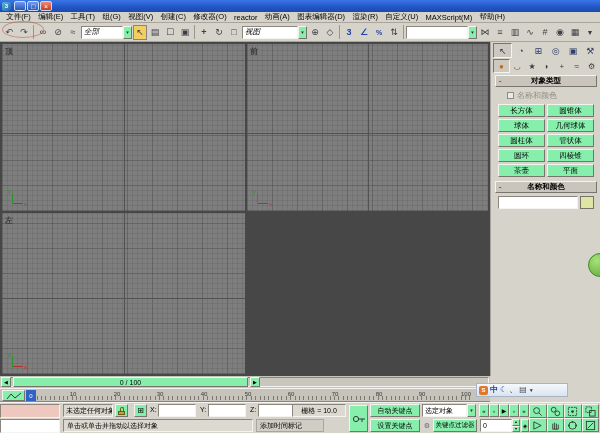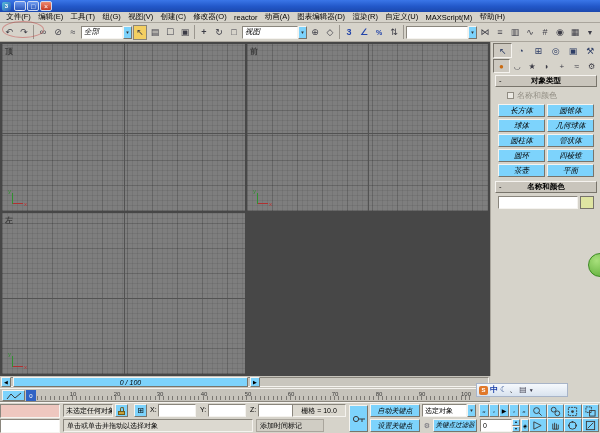--- a/index.html
+++ b/index.html
@@ -1,21 +1,21 @@
 <!DOCTYPE html>
 <html><head>
 <meta charset="utf-8">
 <style>
   * { margin:0; padding:0; box-sizing:border-box; }
   html,body { width:600px; height:433px; }
   body { font-family:"Liberation Sans","DejaVu Sans",sans-serif; font-size:8px; color:#000; }
   #app { position:relative; width:600px; height:433px; background:#d6d3ca; overflow:hidden; }
 
   
-  .up   { background:#7dd3fc; border:1px solid; border-color:#f5f3ef #78746b #78746b #f5f3ef;font-style:italic; }
+  .up   { background:#86efac; border:1px solid; border-color:#f5f3ef #78746b #78746b #f5f3ef; }
   .down { background:#cdc9c0; border:1px solid; border-color:#78746b #f5f3ef #f5f3ef #78746b; }
   .sunk { background:#dcd9d0; border:1px solid; border-color:#8a867d #f5f3ef #f5f3ef #8a867d; }
   .white{ background:#ffffff; border:1px solid; border-color:#8a867d #f5f3ef #f5f3ef #8a867d; }
 
   
   .titlebar { position:absolute; left:0; top:0; width:600px; height:12px;
     background:linear-gradient(180deg,#3a76e8 0%,#2257c8 55%,#1c49ae 100%);
     display:flex; align-items:center; padding:0 2px; gap:3px; }
   .app-icon { width:9px; height:9px; border-radius:2px; background:linear-gradient(135deg,#58c0d8,#2a58b8);
     color:#fff; font-size:6px; font-weight:bold; display:flex; align-items:center; justify-content:center; }

